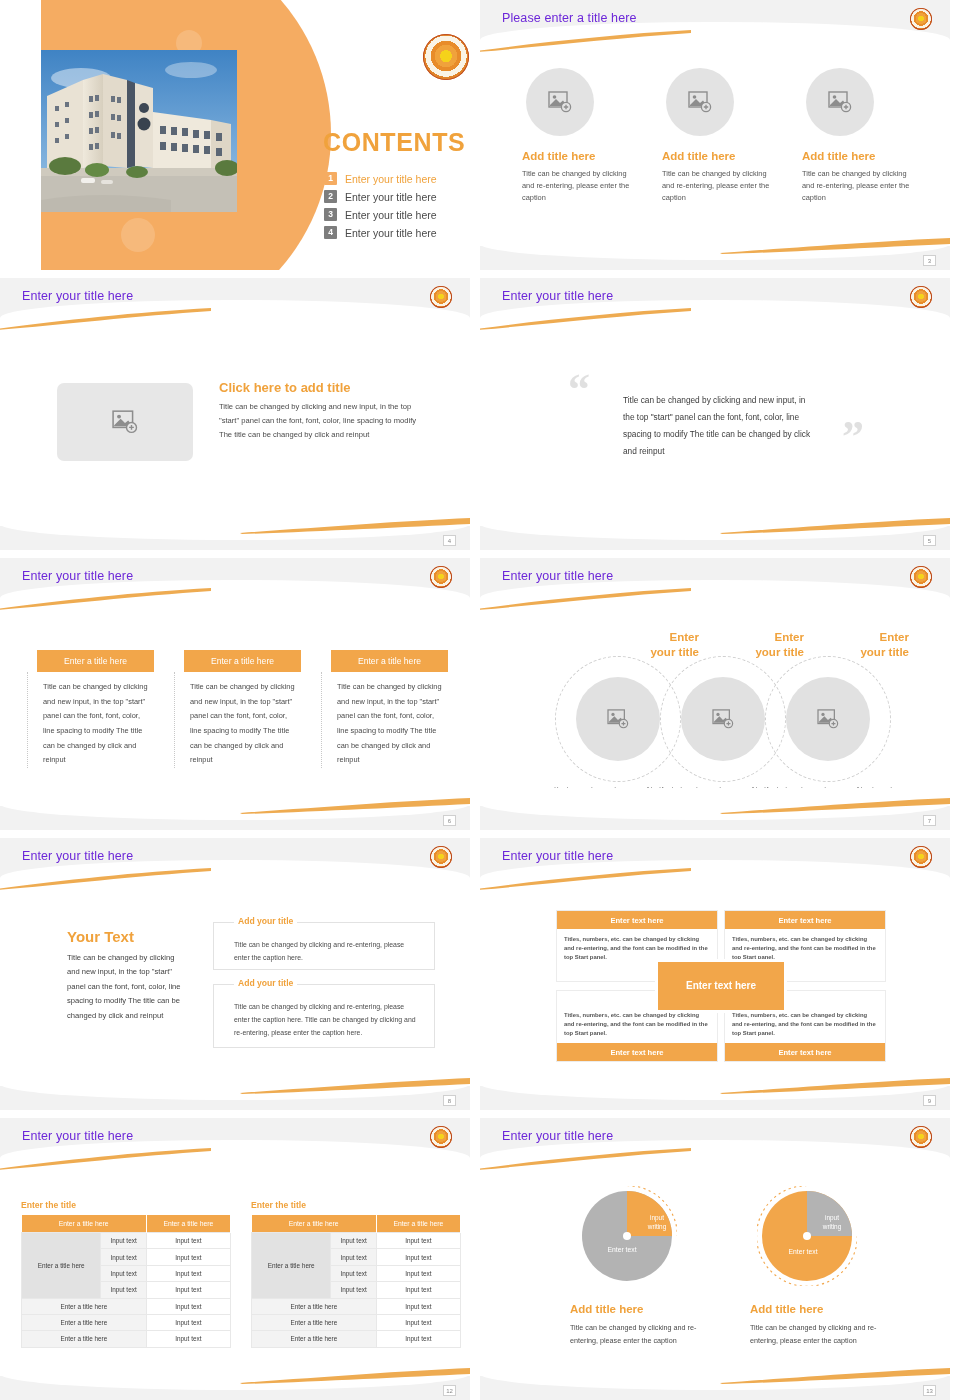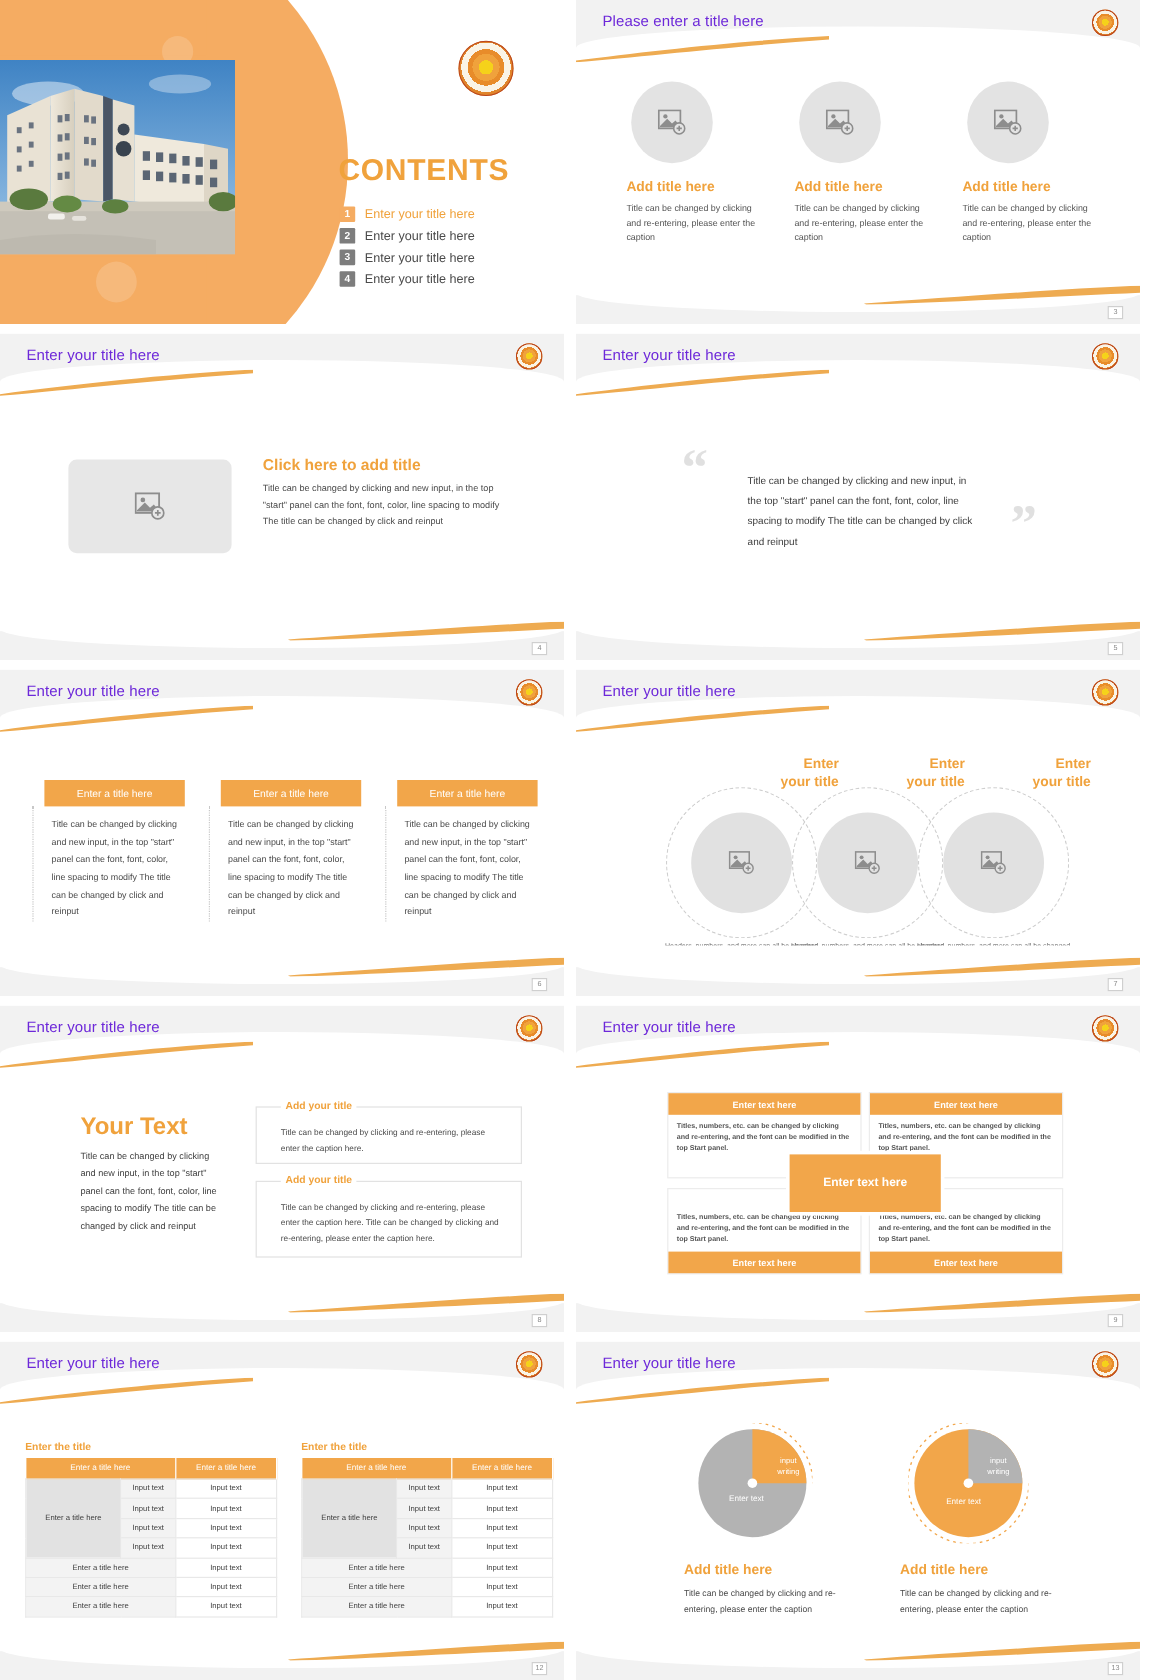--- a/index.html
+++ b/index.html
@@ -73,21 +73,21 @@
   }
   .pagenum {
     position: absolute; right: 14px; bottom: 4px;
     width: 13px; height: 11px;
     border: 1px solid #cfcfcf; background: #fff;
     font-size: 6px; color: #8a8a8a; line-height: 10px; text-align: center;
     z-index: 7;
   }
 
   
-  .cover { background: #ffffff; }
+  .cover { background: #ffffff; margin-left: 41px; }
   .cover-blob {
     position: absolute; left: -118px; top: -70px;
     width: 408px; height: 408px; border-radius: 50%;
     background: #f5ac62;
   }
   .cover-band-top {
     position: absolute; left: 0; top: 0; width: 172px; height: 46px;
     background: #f5ac62;
   }
   .cover-band-bottom {
@@ -211,21 +211,21 @@
     text-align: right; font-size: 11.5px; font-weight: bold;
     color: #f0a23c; line-height: 1.28; z-index: 4;
   }
   .s6-cap {
     position: absolute; left: 0; top: 155px; width: 162px;
     text-align: center; font-size: 5.9px; color: #666; line-height: 1.5;
   }
 
   
   .s7-left { position: absolute; left: 67px; top: 90px; width: 118px; }
-  .s7-big { font-size: 20px; font-weight: bold; color: #f0a23c; margin-bottom: 6px; }
+  .s7-big { font-size: 15px; font-weight: bold; color: #f0a23c; margin-bottom: 6px; }
   .s7-body { font-size: 7.6px; color: #3f3f3f; line-height: 1.9; }
   .s7-card {
     position: absolute; left: 213px; width: 222px;
     border: 1px solid #e2e2e2;
   }
   .s7-card.one { top: 84px; height: 48px; }
   .s7-card.two { top: 146px; height: 64px; }
   .s7-card-ttl {
     font-size: 8.6px; font-weight: bold; color: #f0a23c;
     position: absolute; left: 20px; top: -7px;

